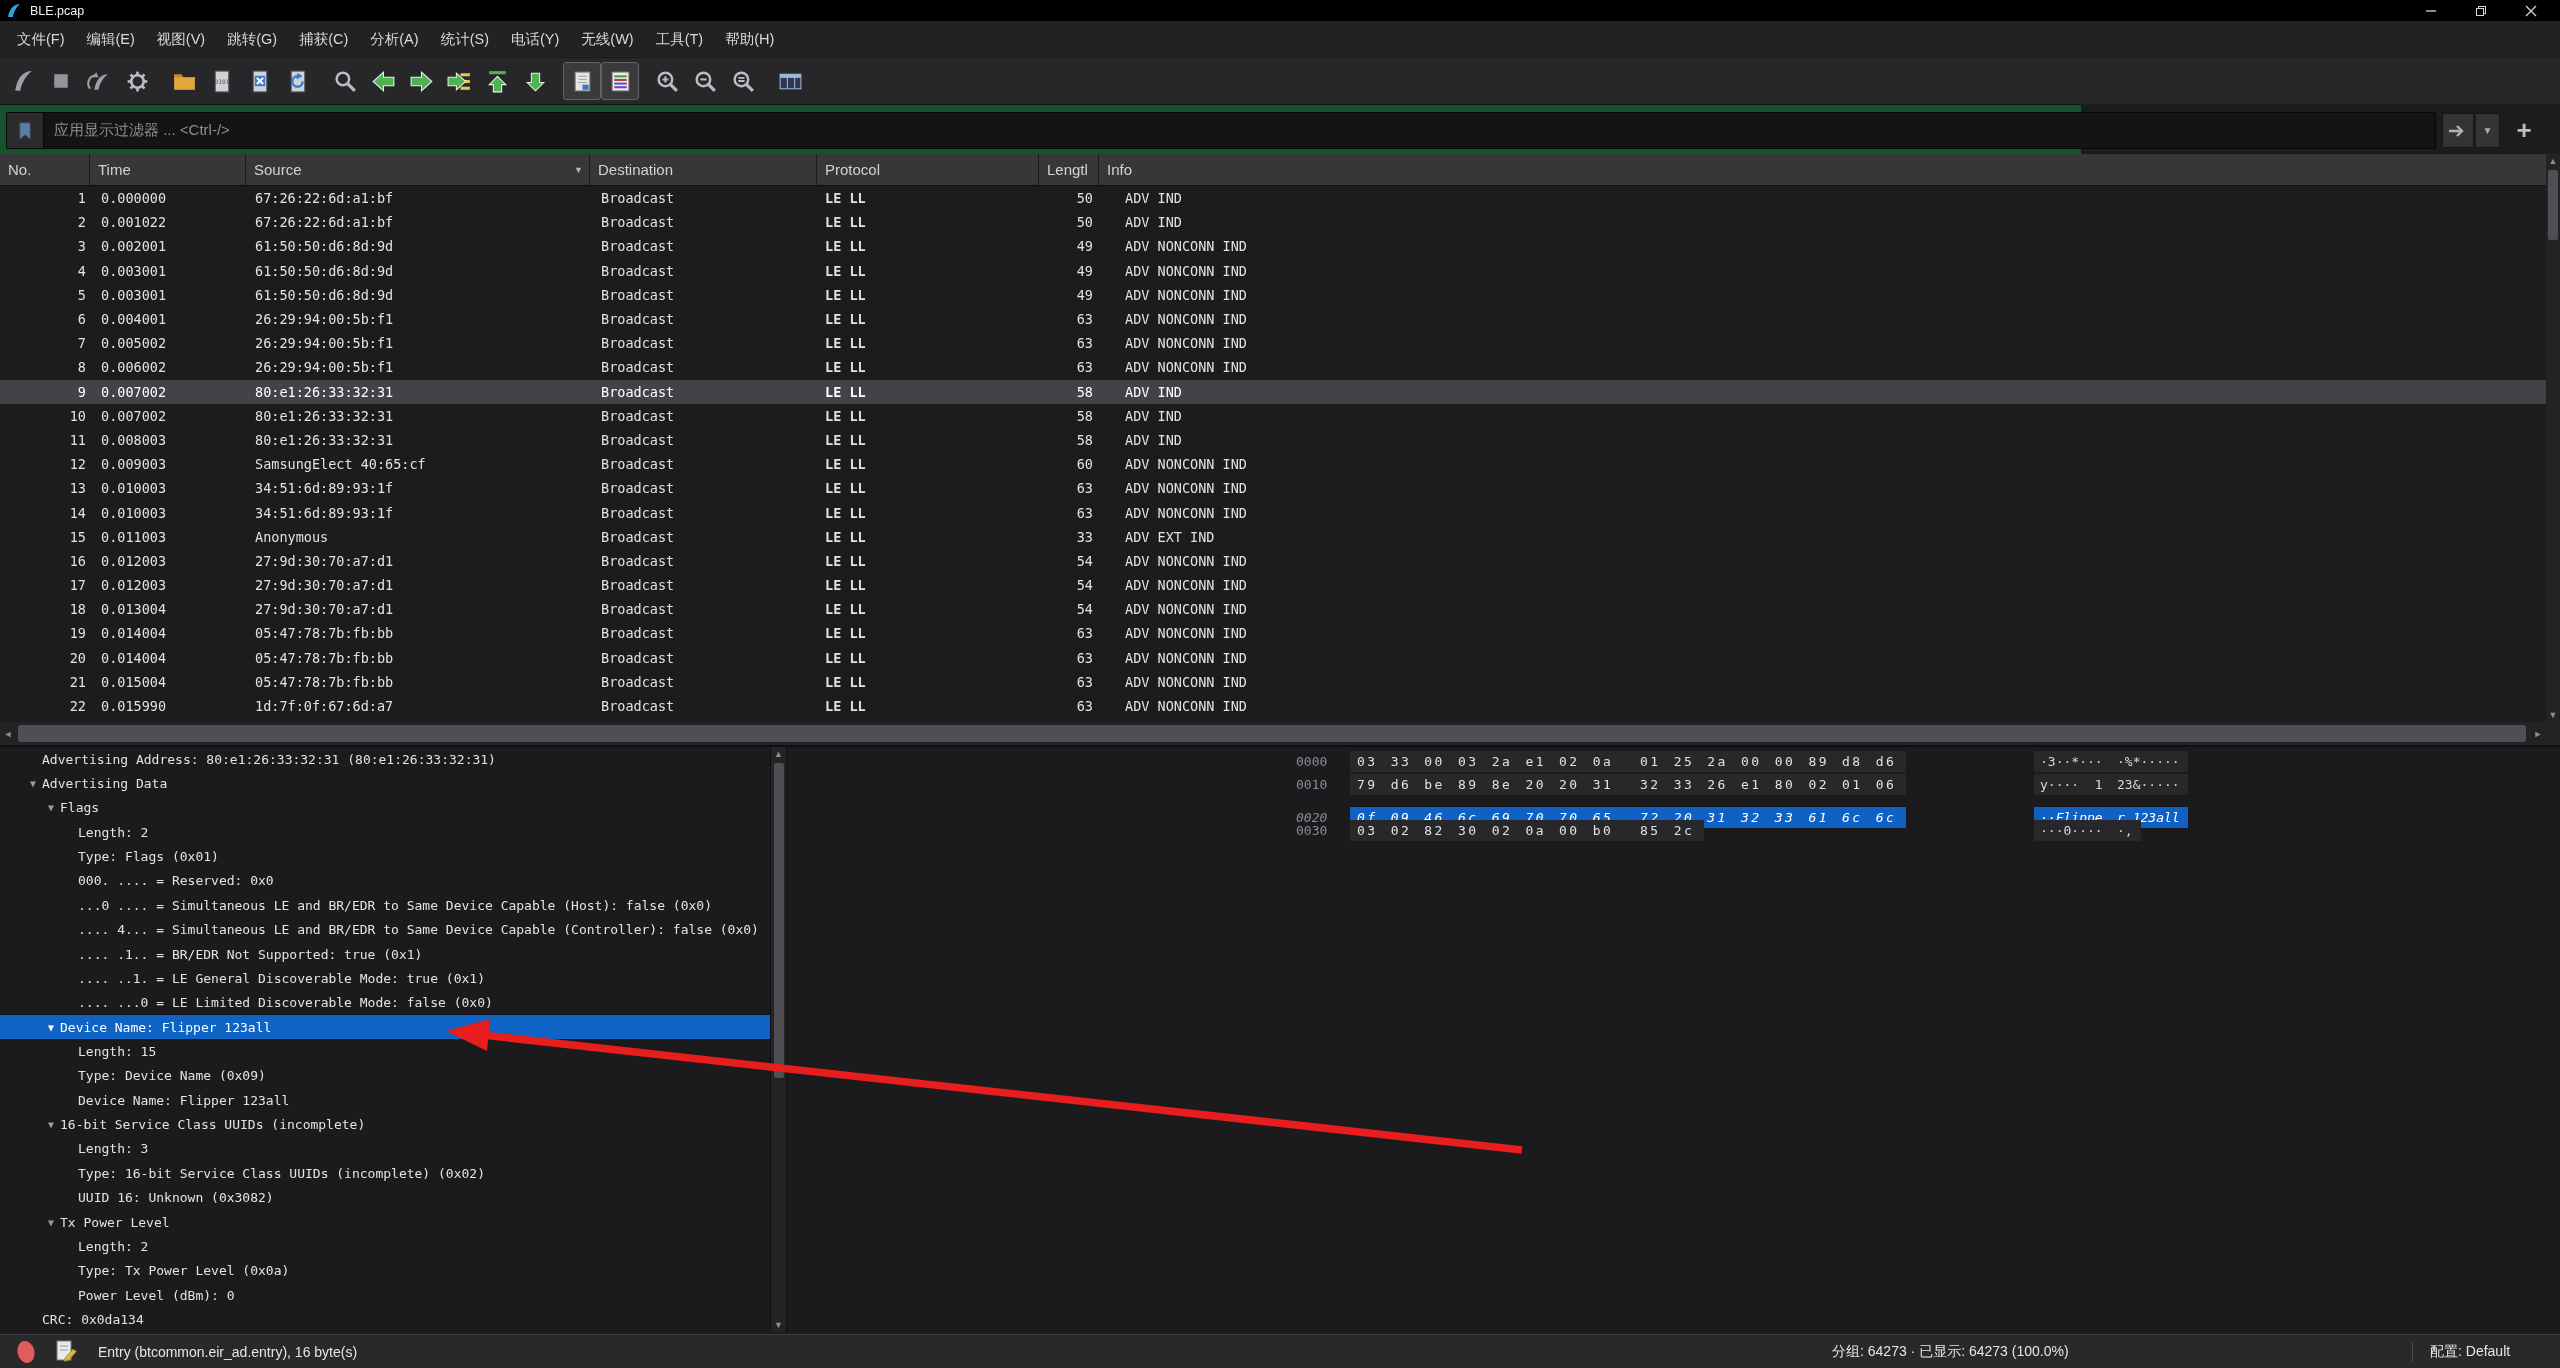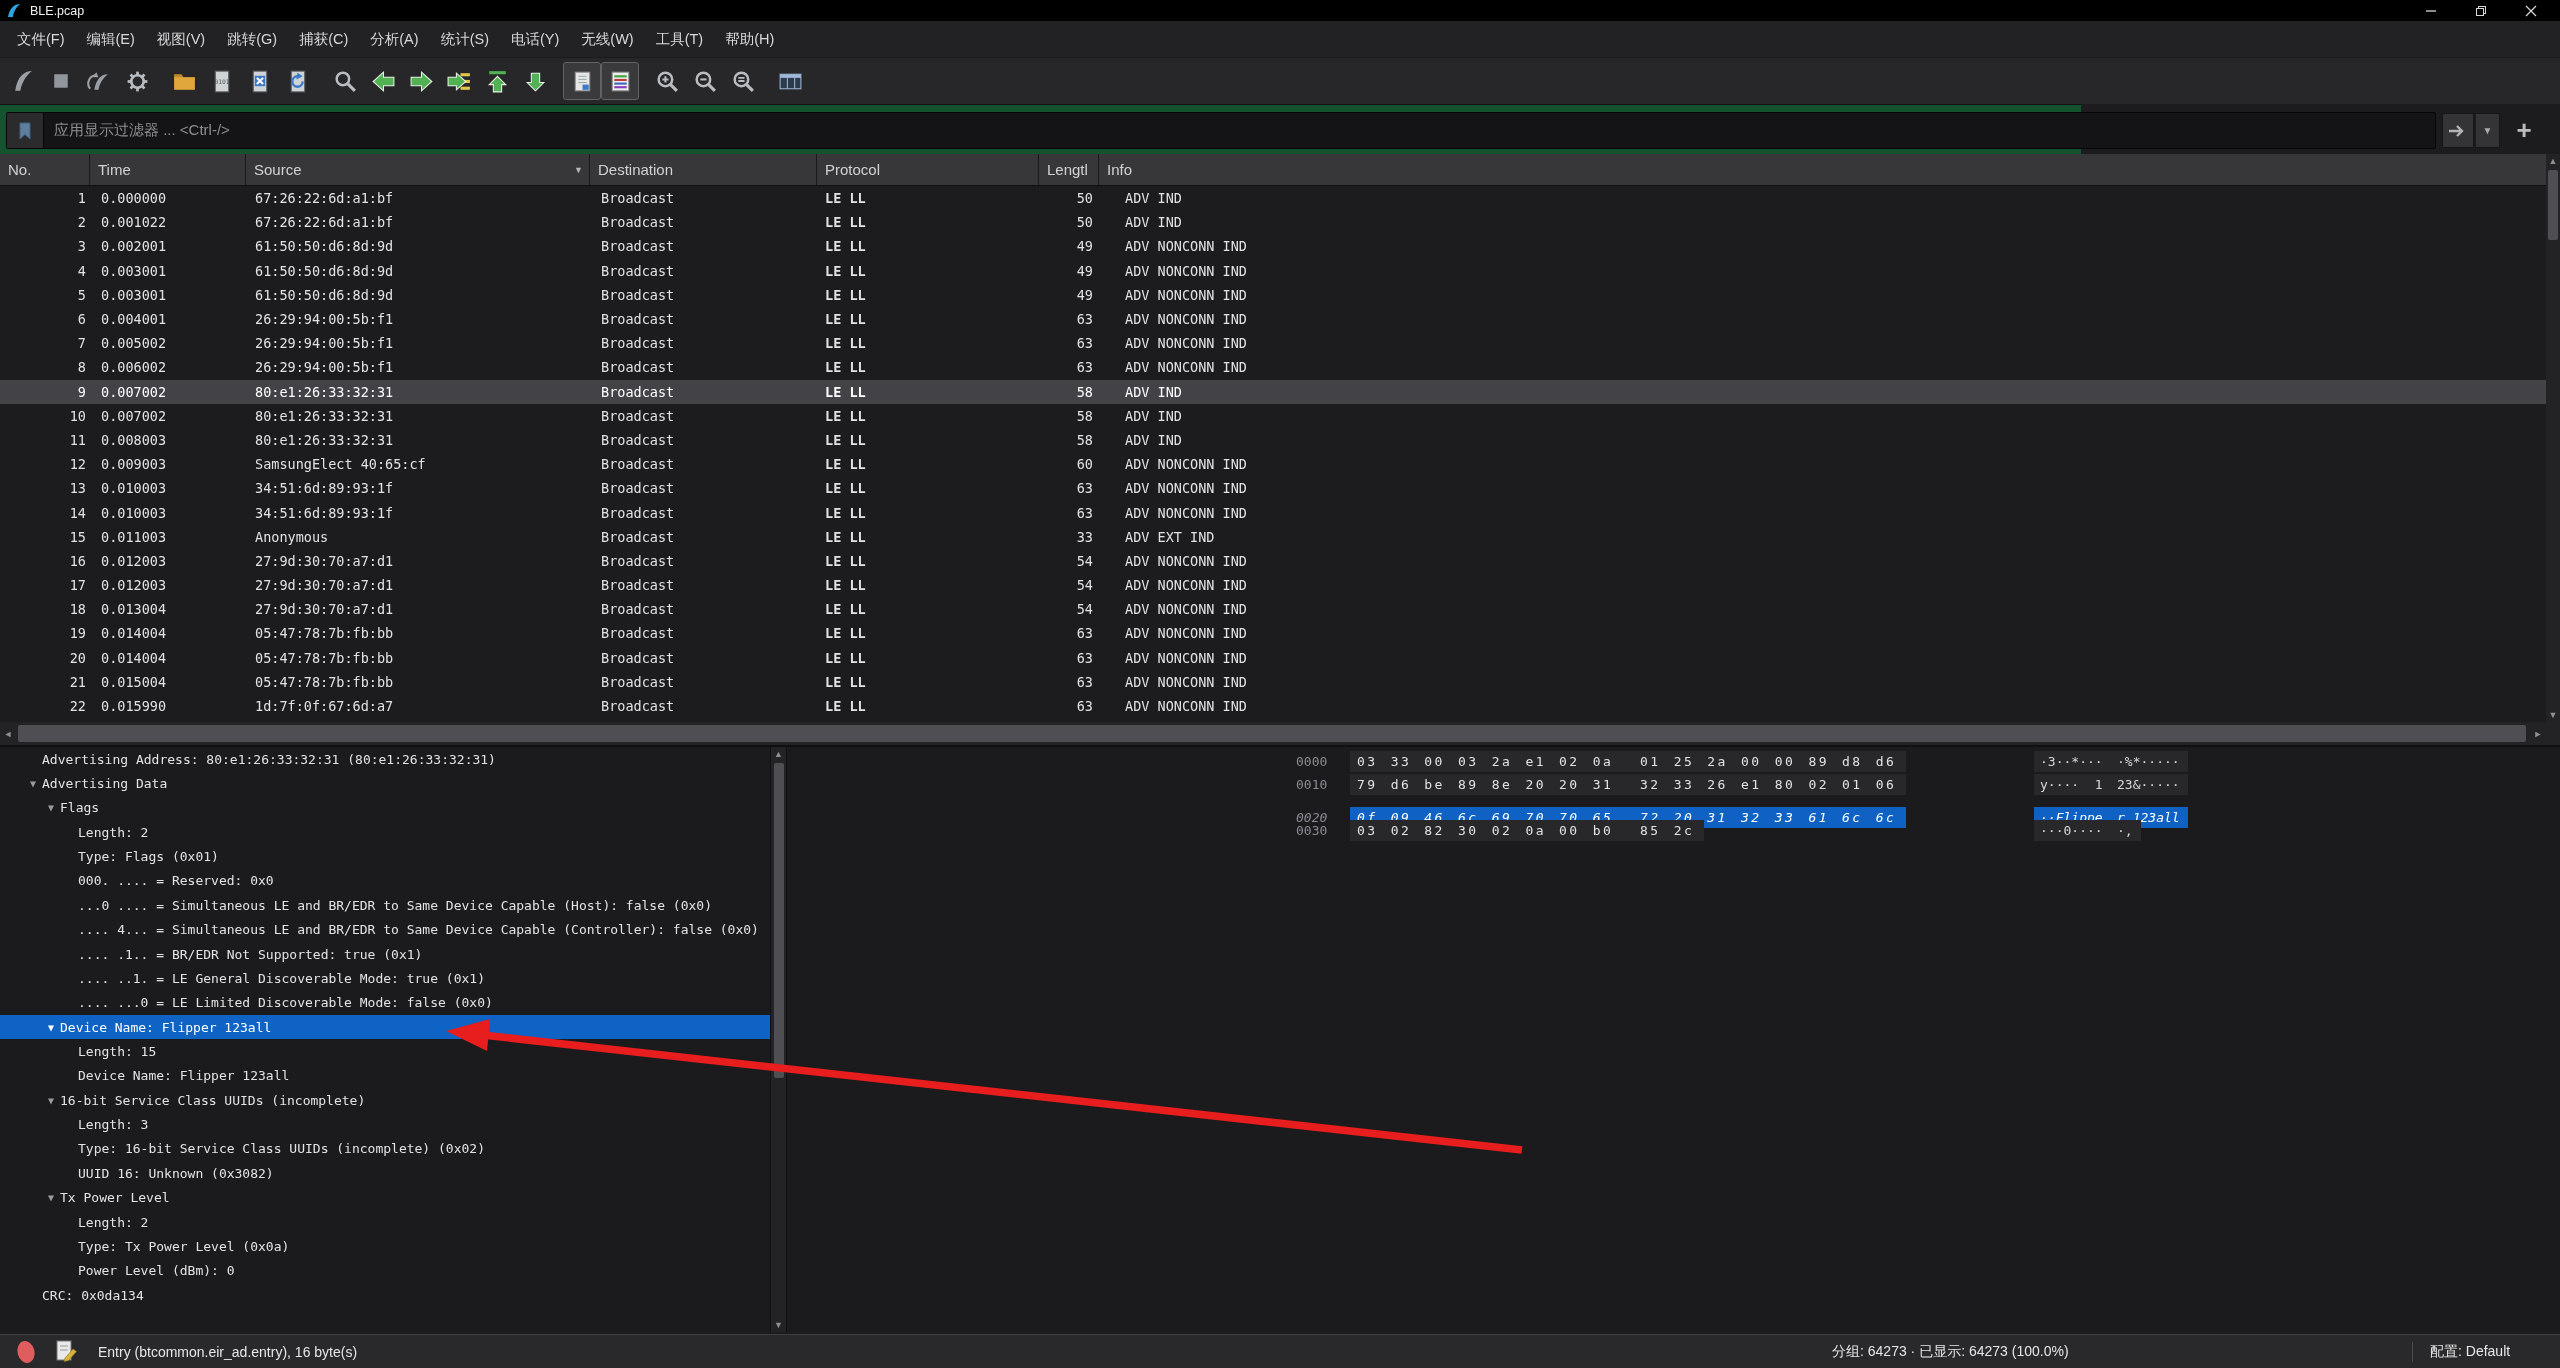--- a/index.html
+++ b/index.html
@@ -566,20 +566,21 @@
       <div class="det-line" style="padding-left: 60px;"><span class="det-caret"></span><span class="det-text">Length: 2</span></div>
       <div class="det-line" style="padding-left: 60px;"><span class="det-caret"></span><span class="det-text">Type: Flags (0x01)</span></div>
       <div class="det-line" style="padding-left: 60px;"><span class="det-caret"></span><span class="det-text">000. .... = Reserved: 0x0</span></div>
       <div class="det-line" style="padding-left: 60px;"><span class="det-caret"></span><span class="det-text">...0 .... = Simultaneous LE and BR/EDR to Same Device Capable (Host): false (0x0)</span></div>
       <div class="det-line" style="padding-left: 60px;"><span class="det-caret"></span><span class="det-text">.... 4... = Simultaneous LE and BR/EDR to Same Device Capable (Controller): false (0x0)</span></div>
       <div class="det-line" style="padding-left: 60px;"><span class="det-caret"></span><span class="det-text">.... .1.. = BR/EDR Not Supported: true (0x1)</span></div>
       <div class="det-line" style="padding-left: 60px;"><span class="det-caret"></span><span class="det-text">.... ..1. = LE General Discoverable Mode: true (0x1)</span></div>
       <div class="det-line" style="padding-left: 60px;"><span class="det-caret"></span><span class="det-text">.... ...0 = LE Limited Discoverable Mode: false (0x0)</span></div>
       <div class="det-line selected" style="padding-left: 42px;"><span class="det-caret">▼</span><span class="det-text">Device Name: Flipper 123all</span></div>
       <div class="det-line" style="padding-left: 60px;"><span class="det-caret"></span><span class="det-text">Length: 15</span></div>
+      <div class="det-line" style="padding-left: 60px;"><span class="det-caret"></span><span class="det-text">Type: Device Name (0x09)</span></div>
       <div class="det-line" style="padding-left: 60px;"><span class="det-caret"></span><span class="det-text">Device Name: Flipper 123all</span></div>
       <div class="det-line" style="padding-left: 42px;"><span class="det-caret">▼</span><span class="det-text">16-bit Service Class UUIDs (incomplete)</span></div>
       <div class="det-line" style="padding-left: 60px;"><span class="det-caret"></span><span class="det-text">Length: 3</span></div>
       <div class="det-line" style="padding-left: 60px;"><span class="det-caret"></span><span class="det-text">Type: 16-bit Service Class UUIDs (incomplete) (0x02)</span></div>
       <div class="det-line" style="padding-left: 60px;"><span class="det-caret"></span><span class="det-text">UUID 16: Unknown (0x3082)</span></div>
       <div class="det-line" style="padding-left: 42px;"><span class="det-caret">▼</span><span class="det-text">Tx Power Level</span></div>
       <div class="det-line" style="padding-left: 60px;"><span class="det-caret"></span><span class="det-text">Length: 2</span></div>
       <div class="det-line" style="padding-left: 60px;"><span class="det-caret"></span><span class="det-text">Type: Tx Power Level (0x0a)</span></div>
       <div class="det-line" style="padding-left: 60px;"><span class="det-caret"></span><span class="det-text">Power Level (dBm): 0</span></div>
       <div class="det-line" style="padding-left: 24px;"><span class="det-caret"></span><span class="det-text">CRC: 0x0da134</span></div>

